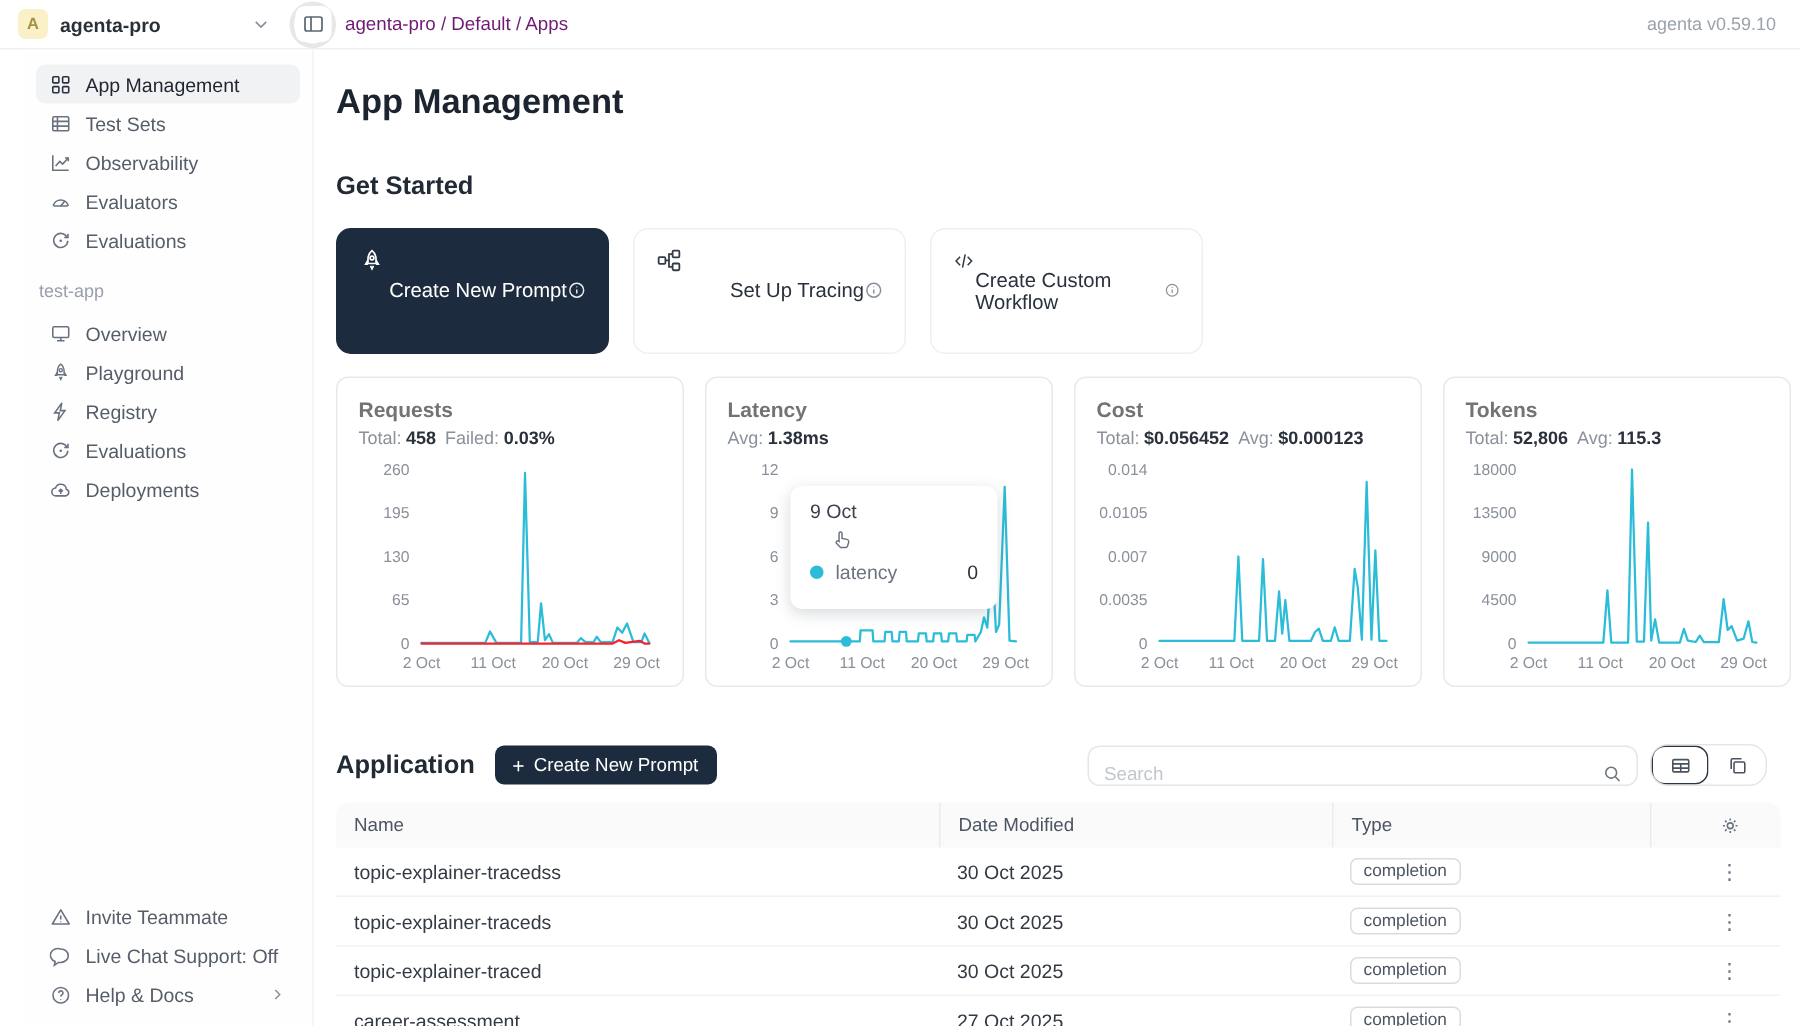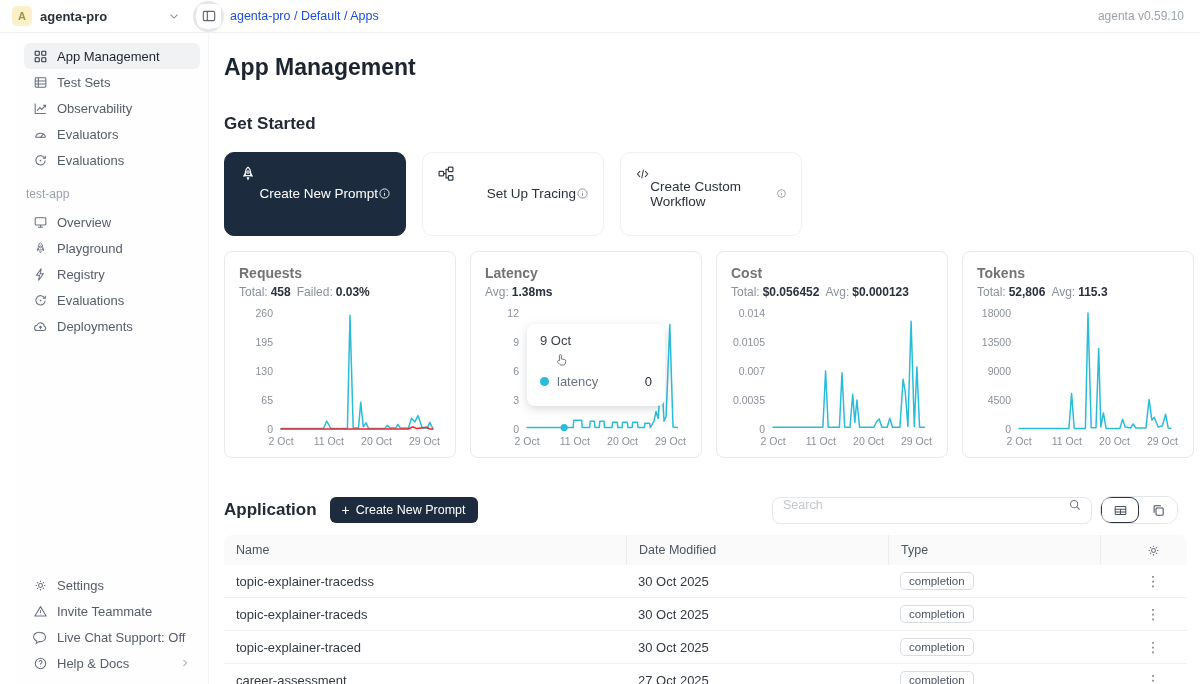--- a/index.html
+++ b/index.html
@@ -11,21 +11,21 @@
   .topbar { height:33px; display:flex; align-items:center; border-bottom:1px solid #f0f0f0; background:#fff; }
   .ws { width:193px; display:flex; align-items:center; gap:8px; padding:0 12px; flex-shrink:0; }
   .avatar { width:20px; height:20px; border-radius:5px; background:var(--avatar-bg); color:var(--avatar-text);
     font-size:11px; font-weight:700; display:flex; align-items:center; justify-content:center; }
   .ws-name { font-size:13px; font-weight:600; color:#2a3038; flex:1; }
   .chev { color:#8a919b; }
   .ring { width:31px; height:31px; border:3px solid #e7e7e7; border-radius:50%;
     display:flex; align-items:center; justify-content:center; flex-shrink:0; background:#fff; }
   .collapse-btn { width:24px; height:24px; border-radius:6px; display:flex; align-items:center; justify-content:center;
     color:#5b6470; background:#fff; border:none; cursor:pointer; }
-  .breadcrumb { font-size:12.5px; color:#1d4ed8; margin-left:6px; flex:1; }
+  .breadcrumb { font-size:12.5px; color:#701a75; margin-left:6px; flex:1; }
   .version { font-size:12px; color:#9aa3ad; margin-right:16px; }
 
   
   .shell { display:flex; height:651px;margin-left:16px; }
   .sidebar { width:193px; flex-shrink:0; border-right:1px solid #f4f4f4; background:#fefefe;
     display:flex; flex-direction:column; padding:10px 8px 8px 8px; }
   .side-item { display:flex; align-items:center; gap:9px; height:26px; padding:0 9px; border-radius:6px;
     font-size:13px; color:#555d68; cursor:pointer; }
   .side-item .ic { width:15px; height:15px; color:#6a7280; flex-shrink:0; }
   .side-item.active { background:#f1f2f4; color:#1f2430; font-weight:500; }
@@ -68,21 +68,21 @@
   .tt-name { color:#6b7280; flex:1; }
   .tt-val { color:#2a313c; }
   .cursor-hand { position:absolute; left:26px; top:27px; width:17px; height:18px; color:#6b7280; }
 
   
   .app-head { display:flex; align-items:center; margin-top:38px; }
   .btn-dark { margin-left:13px; height:26px; background:var(--accent-dark); color:#fff; border:none; border-radius:6px;
     font-size:12.5px; display:flex; align-items:center; gap:6px; padding:0 12px; cursor:pointer;
     font-family:"Liberation Sans", sans-serif; }
   .app-right { margin-left:auto; display:flex; align-items:center; gap:8px; }
-  .search-box { width:320px; height:27px; border:1px solid #e4e6ea; border-radius:8px; display:flex; align-items:flex-start;
+  .search-box { width:367px; height:27px; border:1px solid #e4e6ea; border-radius:8px; display:flex; align-items:flex-end;
     padding:0 9px 0 10px; background:#fff;gap:32px; }
   .search-box input { border:none; outline:none; flex:1; font-size:12.5px; color:#333;
     font-family:"Liberation Sans", sans-serif; background:transparent; }
   .search-box input::placeholder { color:#c2c7cf; }
   .search-ic { width:14px; height:14px; color:#6b7280; }
   .view-toggle { height:28px; border:1px solid #e2e4e8; border-radius:12px; display:flex; overflow:hidden; background:#fff; }
   .vt-seg { width:38px; display:flex; align-items:center; justify-content:center; color:#4a525e; cursor:pointer; background:#fff; border:none; }
   .vt-seg.active { border:1.5px solid #2b3540; border-radius:9px; }
   .vt-seg .ic { width:15px; height:15px; }
 
@@ -289,26 +289,20 @@
       <svg class="ic" viewBox="0 0 24 24" fill="none" stroke="currentColor" stroke-width="1.7">
           <use href="#i-cloud"></use>
         </svg>
       <span>Deployments</span>
     </div>
 
     <div class="side-spacer"></div>
 
     <div class="side-item">
       <svg class="ic" viewBox="0 0 24 24" fill="none" stroke="currentColor" stroke-width="1.7">
-          <use href="#i-gear"></use>
-        </svg>
-      <span>Settings</span>
-    </div>
-    <div class="side-item">
-      <svg class="ic" viewBox="0 0 24 24" fill="none" stroke="currentColor" stroke-width="1.7">
           <use href="#i-triangle"></use>
         </svg>
       <span>Invite Teammate</span>
     </div>
     <div class="side-item">
       <svg class="ic" viewBox="0 0 24 24" fill="none" stroke="currentColor" stroke-width="1.7">
           <use href="#i-chat"></use>
         </svg>
       <span>Live Chat Support: Off</span>
     </div>

